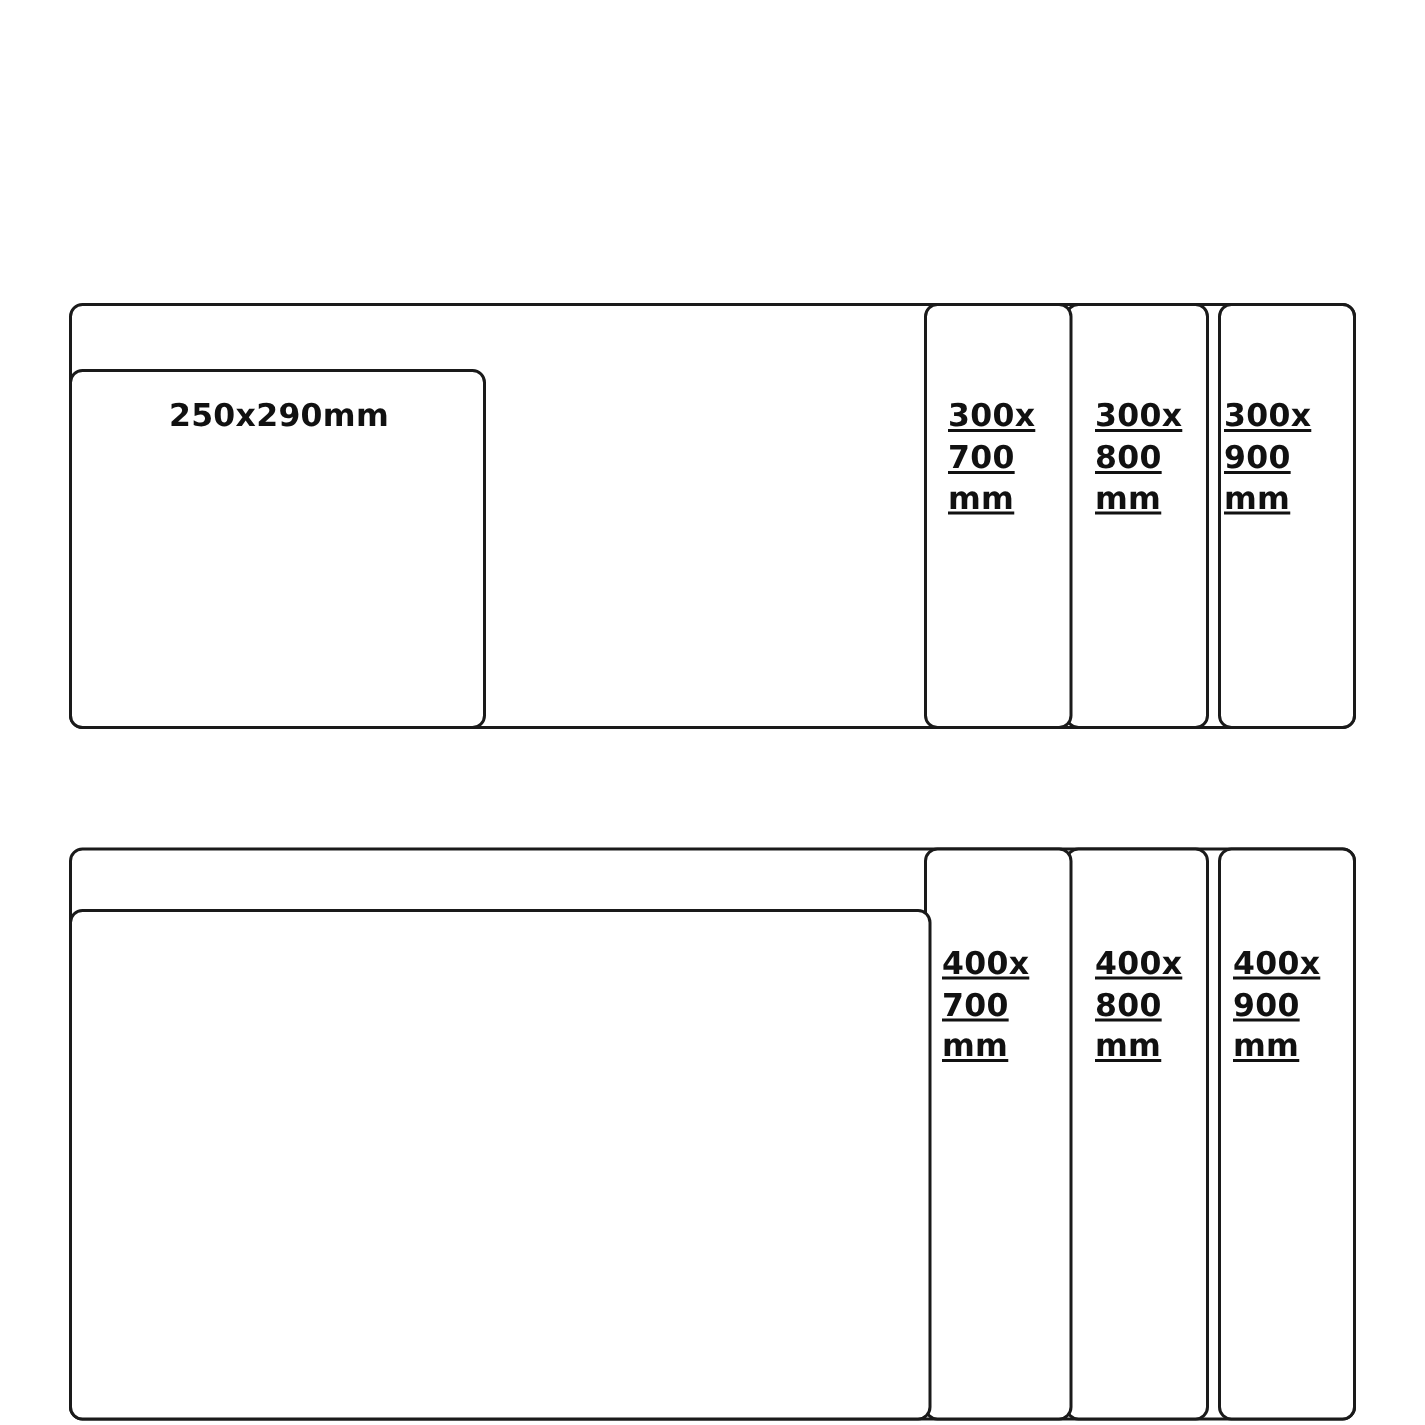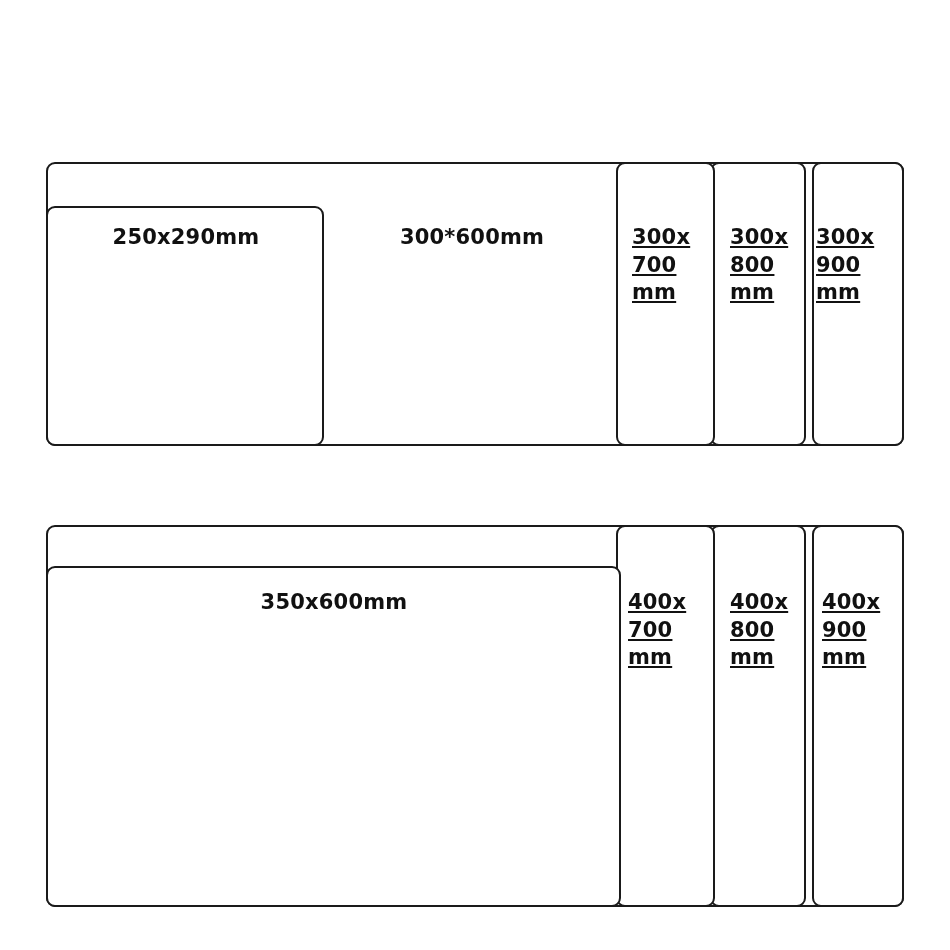--- a/index.html
+++ b/index.html
@@ -11,20 +11,21 @@
     width: 950px;
     height: 950px;
     font-family: "DejaVu Sans", sans-serif;
     color: #111111;
     overflow: hidden;
   }
   #canvas {
     position: relative;
     width: 950px;
     height: 811px;
+    margin-top: 40px;
   }
   .size-box {
     position: absolute;
     box-sizing: border-box;
     border: 2.5px solid #1a1a1a;
     background: #ffffff;
     border-radius: 9px;
   }
   .label {
     position: absolute;
@@ -73,38 +74,36 @@
 
 <div id="canvas">
 
   <div class="size-box" id="g1-outer"></div>
   <div class="size-box" id="g1-col-300x900"></div>
   <div class="size-box" id="g1-col-300x800"></div>
   <div class="size-box" id="g1-col-300x700"></div>
   <div class="size-box" id="g1-inner"></div>
 
   <div class="label center" id="g1-lbl-250x290">250x290mm</div>
-  <div class="label center" id="g1-lbl-300x600">300*600mm</div>
   <div class="label left" id="g1-lbl-300x700">300x
 700
 mm</div>
   <div class="label left" id="g1-lbl-300x800">300x
 800
 mm</div>
   <div class="label left" id="g1-lbl-300x900">300x
 900
 mm</div>
 
   <div class="size-box" id="g2-outer"></div>
   <div class="size-box" id="g2-col-400x900"></div>
   <div class="size-box" id="g2-col-400x800"></div>
   <div class="size-box" id="g2-col-400x700"></div>
   <div class="size-box" id="g2-inner"></div>
 
-  <div class="label center" id="g2-lbl-350x600">350x600mm</div>
   <div class="label left" id="g2-lbl-400x700">400x
 700
 mm</div>
   <div class="label left" id="g2-lbl-400x800">400x
 800
 mm</div>
   <div class="label left" id="g2-lbl-400x900">400x
 900
 mm</div>
 

